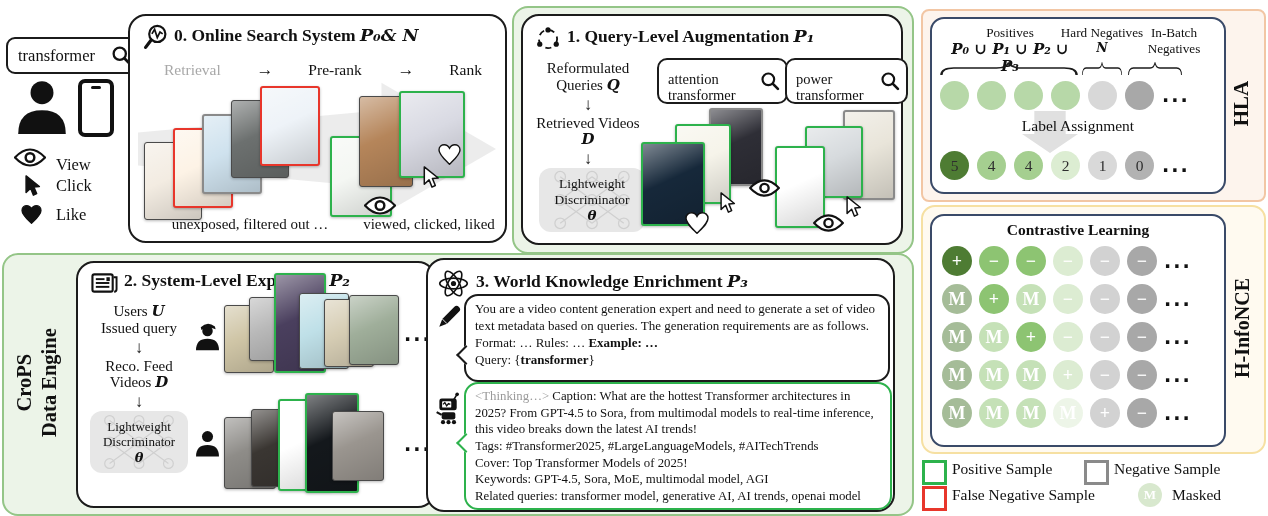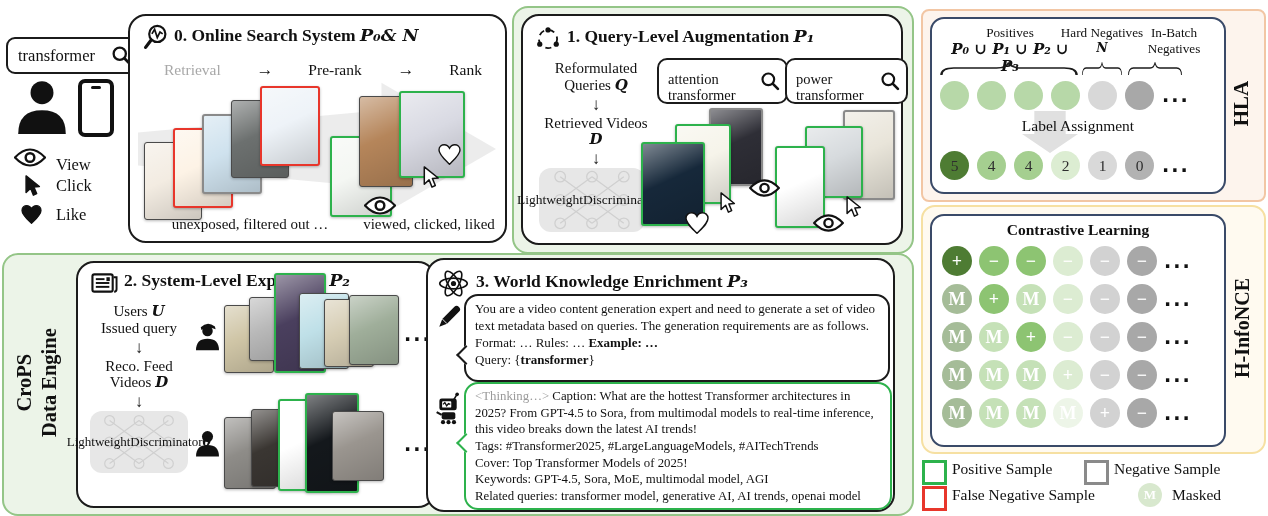--- a/index.html
+++ b/index.html
@@ -11,21 +11,21 @@
   .peachbox{position:absolute;background:#fdf4ed;border:2px solid #f2c6a4;border-radius:8px;}
   .yellowbox{position:absolute;background:#fffaf0;border:2px solid #f6e0a2;border-radius:14px;}
   .navybox{position:absolute;background:#fff;border:2px solid #3a4a68;border-radius:14px;}
   .ptitle{position:absolute;font-weight:bold;font-size:17.5px;white-space:nowrap;}
   .mth{font-style:italic;font-weight:bold;font-family:"DejaVu Serif","DejaVu Sans",serif;}
   .chip{position:absolute;border:2.2px solid #1b1b1b;border-radius:10px;background:#fff;
         display:flex;align-items:center;justify-content:space-between;padding:2px 6px 2px 9px;}
   .chip .qtxt{font-size:14.5px;line-height:1.08;margin-top:14px;}
   .flowcol{position:absolute;text-align:center;font-size:15px;line-height:1.12;}
   .flowcol .darr{font-size:17px;line-height:1.0;margin:2px 0;}
-  .disc{position:absolute;background:#e7e7e7;border-radius:12px;display:flex;flex-direction:row;
+  .disc{position:absolute;background:#e7e7e7;border-radius:12px;display:flex;flex-direction:column;
         align-items:center;justify-content:center;font-size:13.5px;line-height:1.18;text-align:center;}
   .disc svg.net{position:absolute;inset:0;width:100%;height:100%;opacity:.55;}
   .disc span{position:relative;z-index:2;}
   .card{position:absolute;border-radius:3px;box-shadow:0 1px 3px rgba(0,0,0,.28);}
   .ovl{position:absolute;z-index:30;}
   .dots{font-weight:bold;font-size:19px;letter-spacing:2px;color:#111;
         font-family:"DejaVu Sans",sans-serif;line-height:1;}
   .circrow{position:absolute;display:flex;align-items:center;gap:8px;}
   .circ{width:29px;height:29px;border-radius:50%;flex:0 0 auto;display:flex;align-items:center;
         justify-content:center;font-size:15.5px;color:#2e2e2e;}
@@ -236,21 +236,21 @@
       <div class="card" style="left: 130px; top: 70px; width: 56px; height: 76px; z-index: 5; border: 2.5px solid rgb(232, 54, 43); background: linear-gradient(155deg, rgba(255, 255, 255, 0.45), rgba(255, 255, 255, 0) 45%, rgba(0, 0, 0, 0.16)), rgb(238, 243, 248);"></div>
     </div>
 
   <div class="panel" style="left:521px;top:14px;width:378px;height:227px">
     <svg class="hdricon" style="left:12px;top:10px;width:26px;height:26px">
         <use href="#i-refresh"></use>
       </svg>
     <div class="ptitle" style="left:44px;top:10px">
       <span>1. Query-Level Augmentation </span><span class="mth">P₁</span>
     </div>
-    <div class="flowcol" style="left:18px;top:44px;width:110px">
+    <div class="flowcol" style="left:10px;top:44px;width:110px">
       <div><span>Reformulated Queries </span><span class="mth">Q</span></div>
       <div class="darr">↓</div>
       <div><span>Retrieved Videos </span><span class="mth">D</span></div>
       <div class="darr">↓</div>
     </div>
     <div class="disc" style="left:16px;top:152px;width:106px;height:64px">
       <svg class="net">
           <use href="#i-net"></use>
         </svg>
       <span>Lightweight</span>

